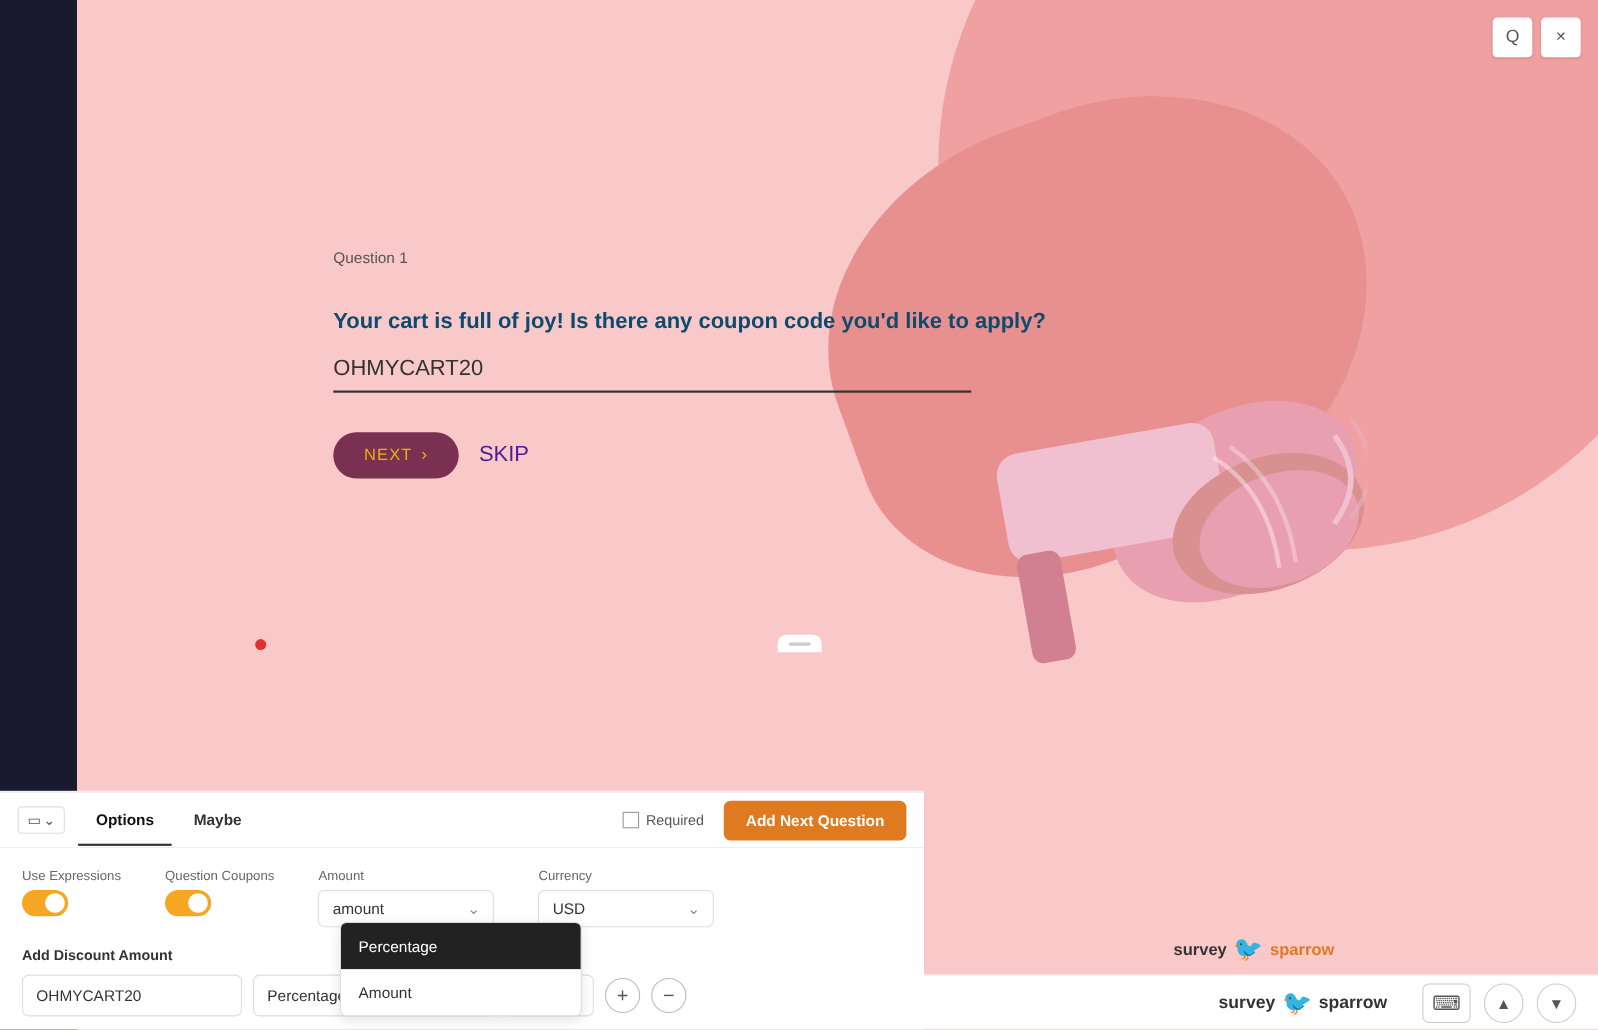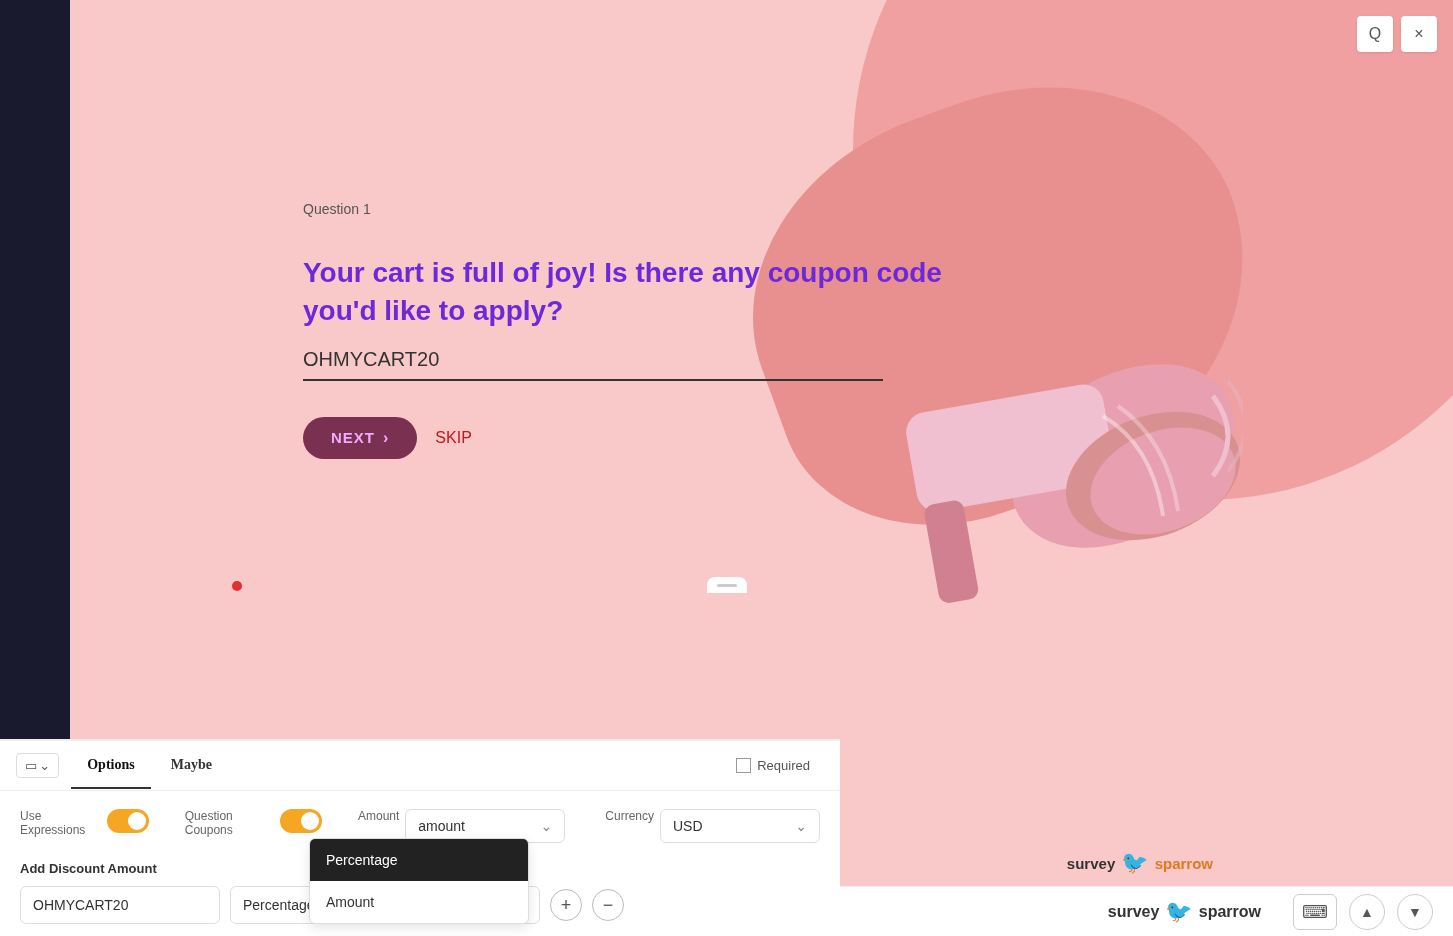--- a/index.html
+++ b/index.html
@@ -77,23 +77,23 @@
     }
 
     .question-label {
       font-size: 14px;
       color: #555;
       margin-bottom: 12px;
       font-weight: 400;
     }
 
     .question-title {
-      font-size: 28px;
+      font-size: 20px;
       font-weight: 700;
-      color: #6d28d9;
+      color: #0c4a6e;
       line-height: 1.35;
       margin-bottom: 10px;
       max-width: 660px;
       margin-top: 25px;
     }
 
     .question-subtitle {
       font-size: 14px;
       color: #555;
       margin-bottom: 40px;
@@ -109,39 +109,39 @@
       width: 580px;
       outline: none;
       margin-bottom: 36px;
     }
 
     .btn-next {
       display: inline-flex;
       align-items: center;
       gap: 8px;
       background: #7a3050;
-      color: #f0abfc;
+      color: #eab308;
       border: none;
       border-radius: 25px;
       padding: 12px 28px;
       font-size: 15px;
-      font-weight: 700;
+      font-weight: 400;
       letter-spacing: 1px;
       cursor: pointer;
     }
 
     .btn-next .arrow {
       font-size: 16px;
     }
 
     .btn-skip {
       background: none;
       border: none;
-      color: #b91c1c;
-      font-size: 16px;
+      color: #4c1d95;
+      font-size: 20px;
       cursor: pointer;
       margin-left: 18px;
     }
 
     
     .bottom-panel {
       position: absolute;
       left: 0;
       bottom: 0;
       width: 840px;
@@ -175,21 +175,20 @@
     }
 
     .tab {
       padding: 14px 16px;
       font-size: 14px;
       font-weight: 600;
       color: #333;
       cursor: pointer;
       border-bottom: 2px solid transparent;
       margin-bottom: -1px;
-      font-family: Liberation Serif, serif;
     }
 
     .tab.active {
       border-bottom: 2px solid #333;
       color: #111;
     }
 
     .tab-spacer { flex: 1; }
 
     .required-area {
@@ -227,21 +226,21 @@
 
     .options-row {
       display: flex;
       align-items: flex-start;
       gap: 40px;
       margin-bottom: 18px;
     }
 
     .option-group {
       display: flex;
-      flex-direction: row;
+      flex-direction: column;
       gap: 6px;
     }
 
     .option-label {
       font-size: 12px;
       color: #666;
       font-weight: 500;
     }
 
     
@@ -581,20 +580,21 @@
       <span>▭</span>
       <span>⌄</span>
     </button>
     <div class="tab active">Options</div>
     <div class="tab">Maybe</div>
     <div class="tab-spacer"></div>
     <div class="required-area">
       <div class="required-checkbox"></div>
       <span>Required</span>
     </div>
+    <button class="btn-add-next">Add Next Question</button>
   </div>
 
   <div class="options-panel">
     <div class="options-row">
 
       <div class="option-group">
         <span class="option-label">Use Expressions</span>
         <div class="toggle-wrapper">
           <div class="toggle-bg"></div>
           <div class="toggle-knob"></div>

